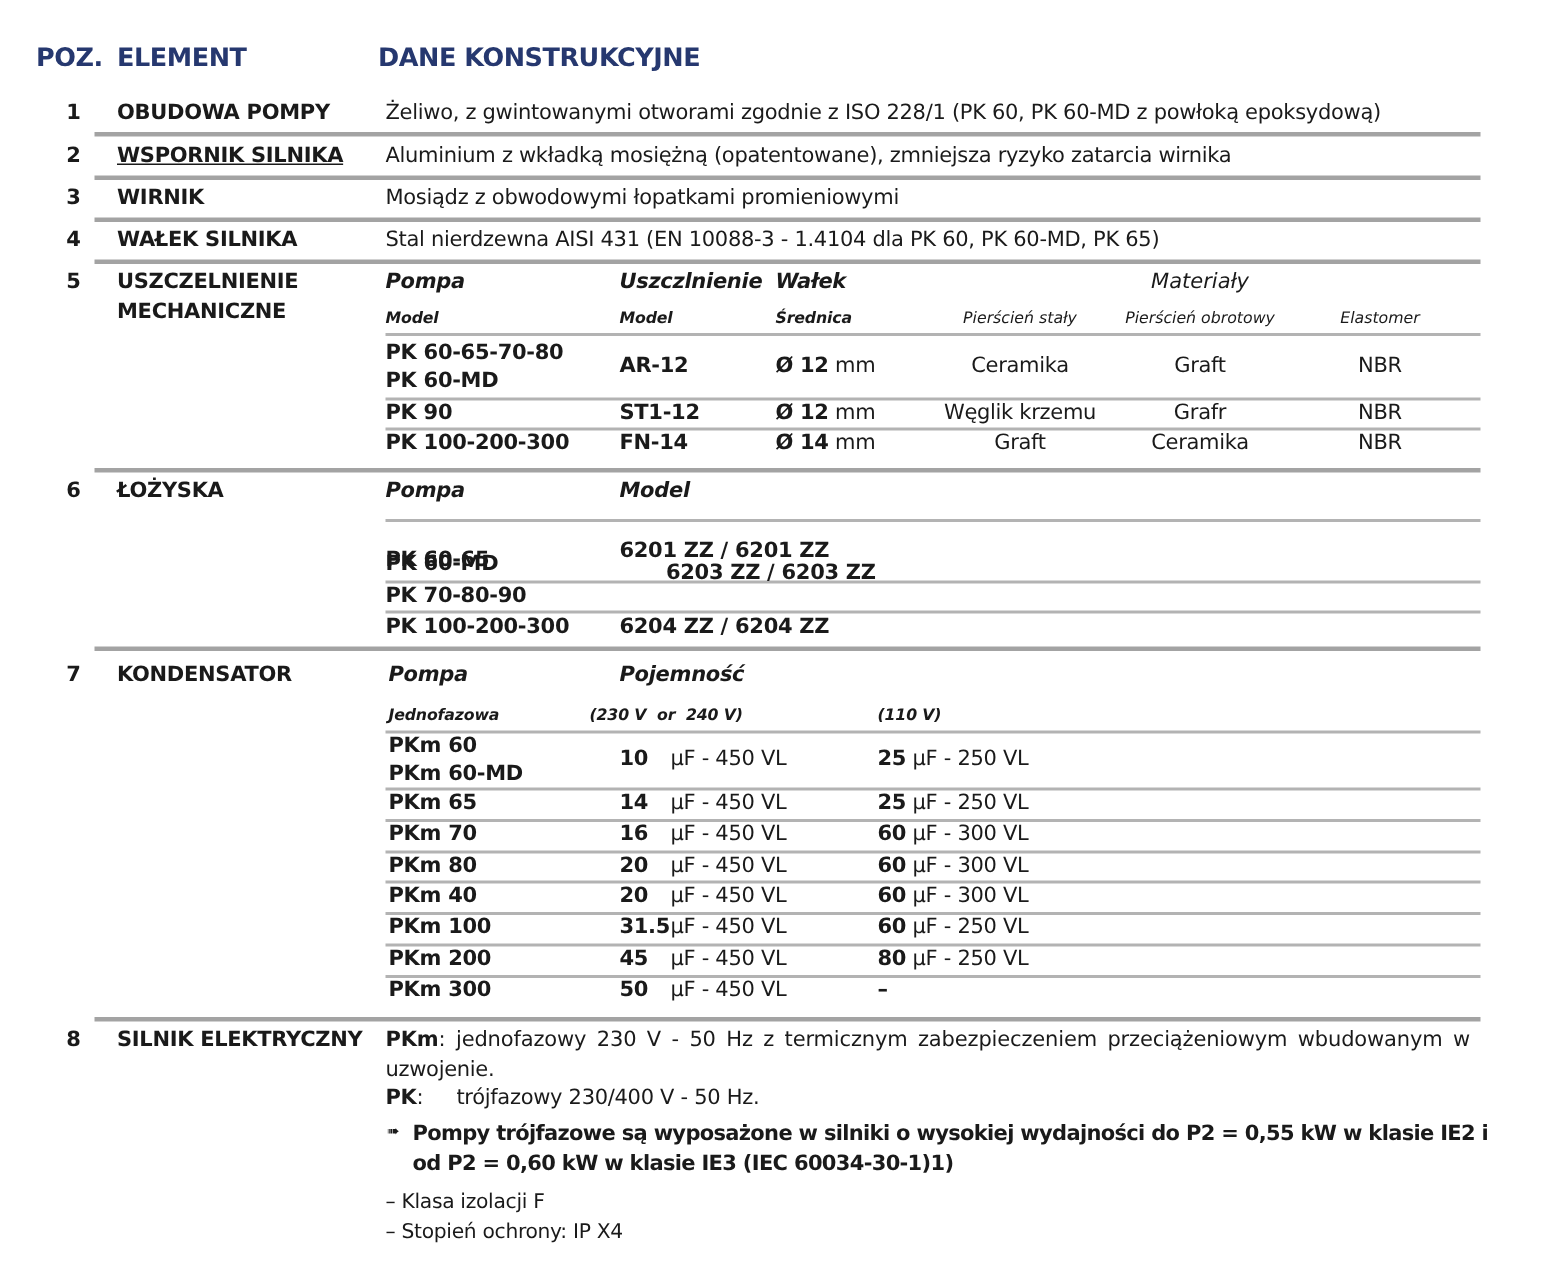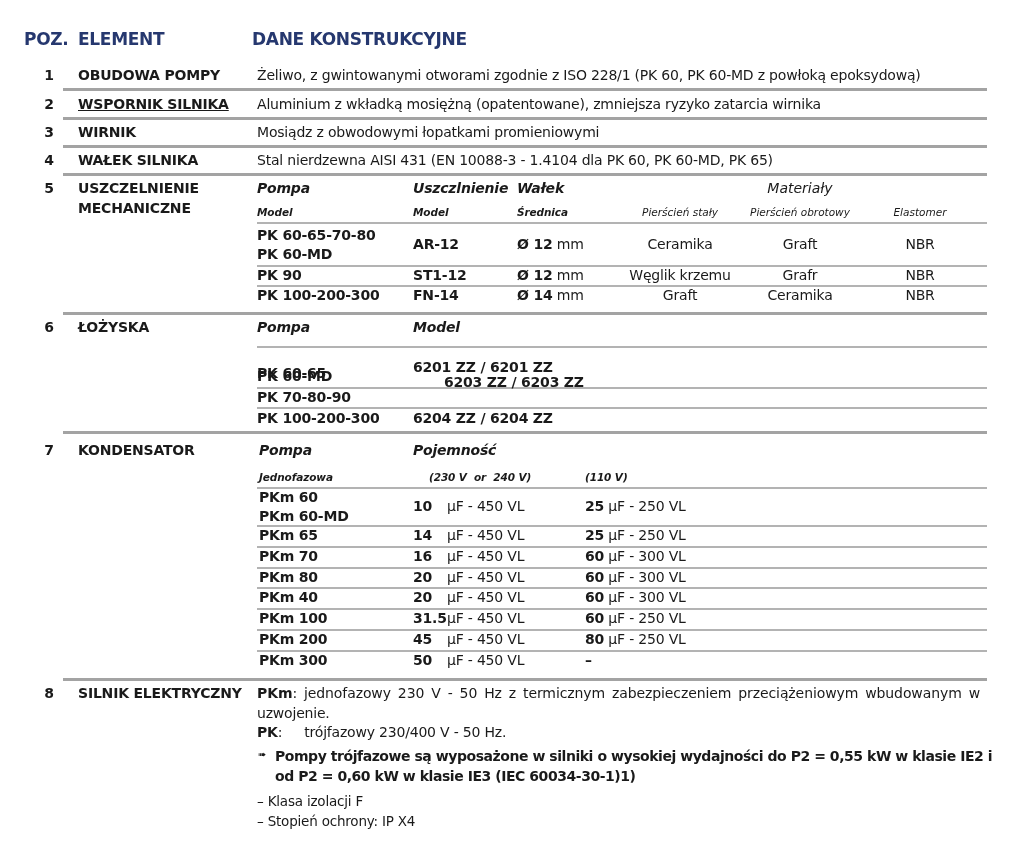--- a/index.html
+++ b/index.html
@@ -134,21 +134,21 @@
   </div>
 </div>
 <div class="line-main" style="top:431px;"></div>
 
 <div>
   <div class="abs num" style="left:39px; top:442px;">7</div>
   <div class="abs el" style="left:78px; top:442px;">KONDENSATOR</div>
   <div class="abs sub-h" style="left:259px; top:442px;">Pompa</div>
   <div class="abs sub-h" style="left:413px; top:442px;">Pojemność</div>
   <div class="abs sub-h2" style="left:259px; top:471px;">Jednofazowa</div>
-  <div class="abs sub-h2" style="left:429px; top:471px; white-space:pre;text-align:center;">(230 V  or  240 V)</div>
+  <div class="abs sub-h2" style="left:393px; top:471px; white-space:pre;text-align:center;">(230 V  or  240 V)</div>
   <div class="abs sub-h2" style="left:585px; top:471px;">(110 V)</div>
   <div class="line-sub" style="top:487px;"></div>
 
   <div>
     <div class="abs cellb" style="left:259px; top:489px;">PKm 60</div>
     <div class="abs cellb" style="left:259px; top:508px;">PKm 60-MD</div>
     <div class="abs cellb" style="left:413px; top:498px;">10</div>
     <div class="abs cell" style="left:447px; top:498px;">µF - 450 VL</div>
     <div class="abs cell" style="left:585px; top:498px;"><span class="b">25</span> <span>µF - 250 VL</span></div>
   </div>

